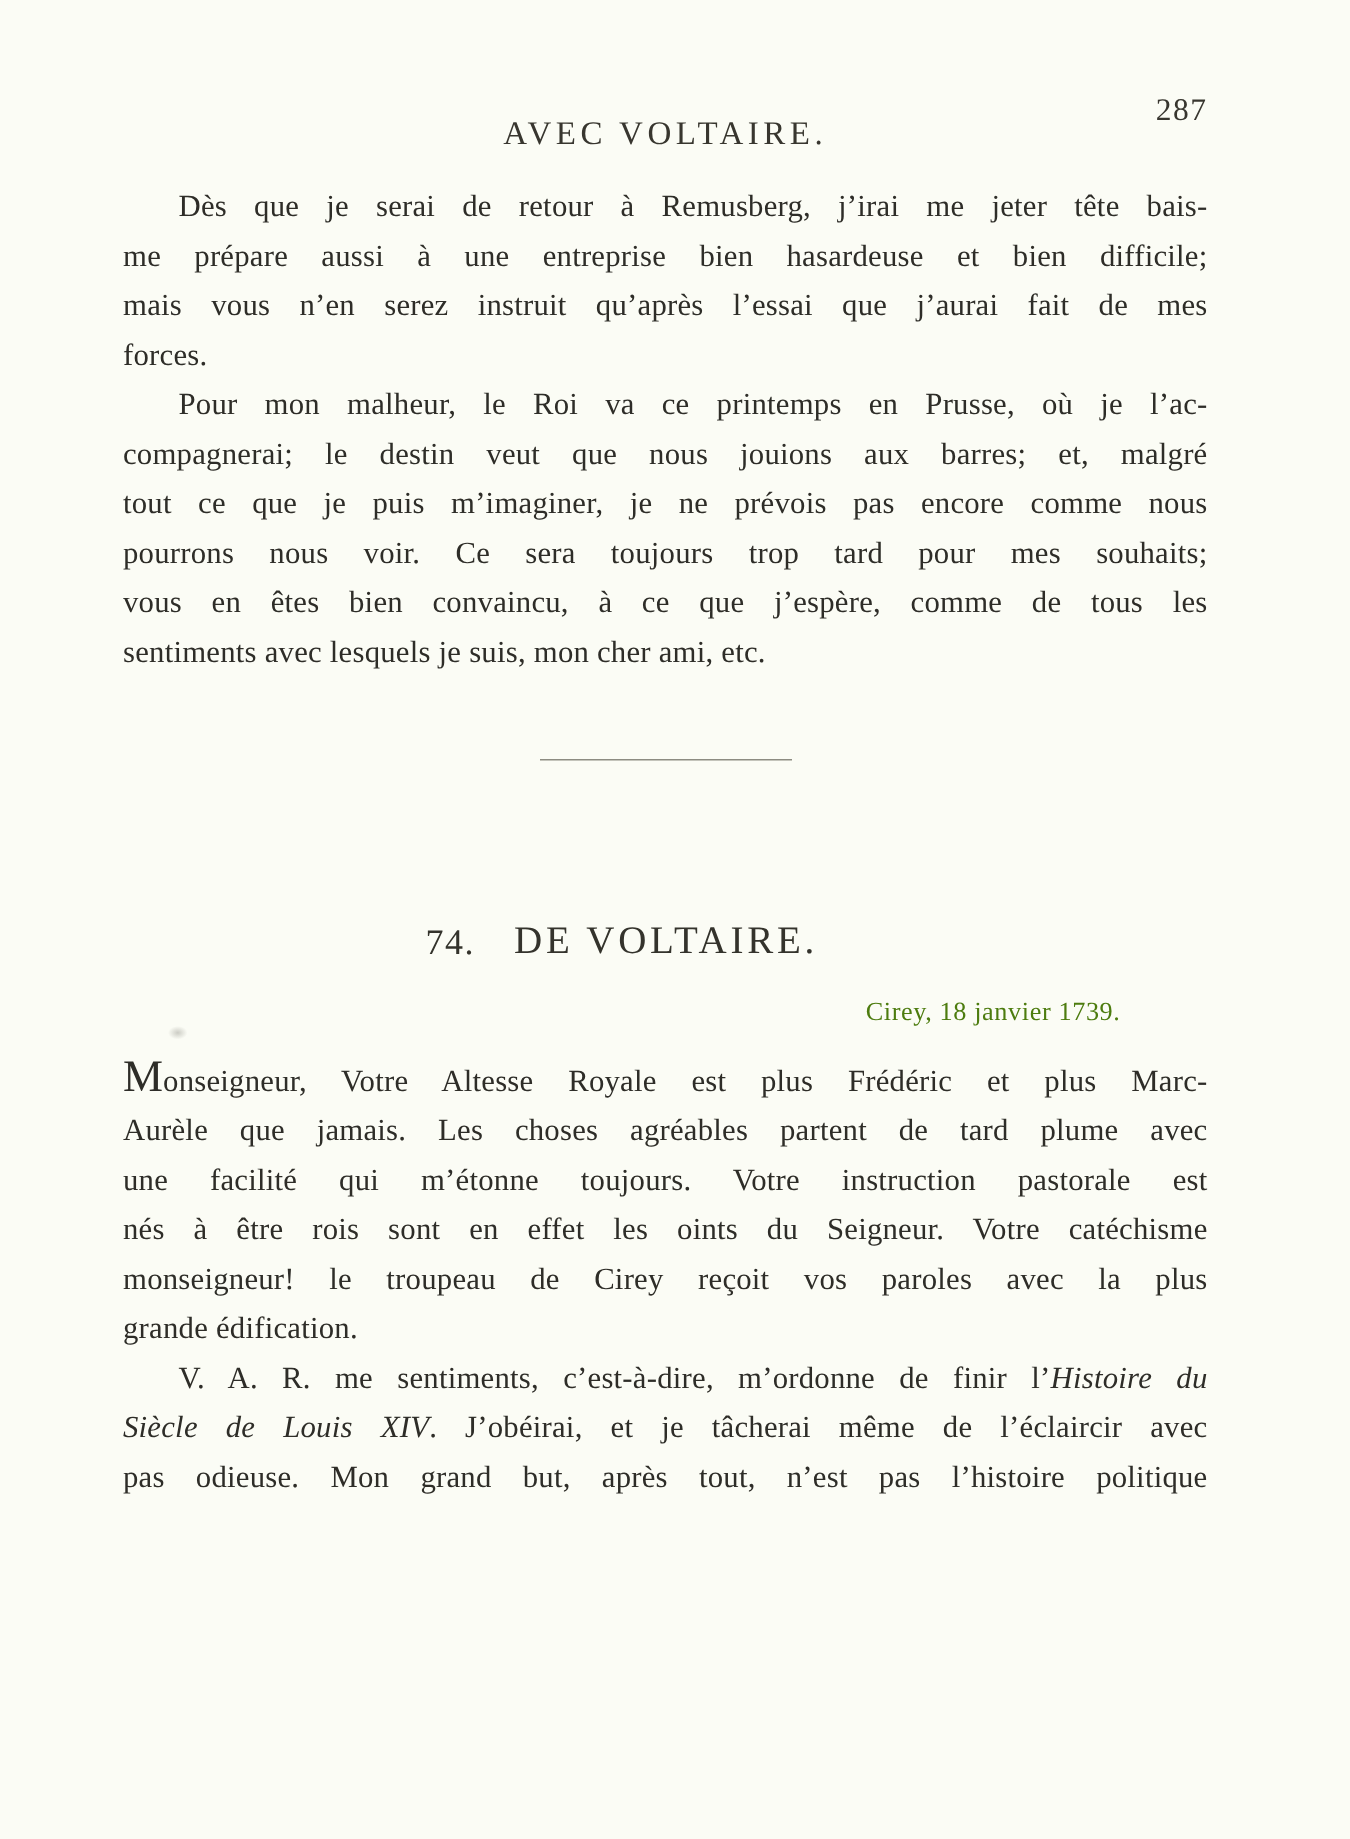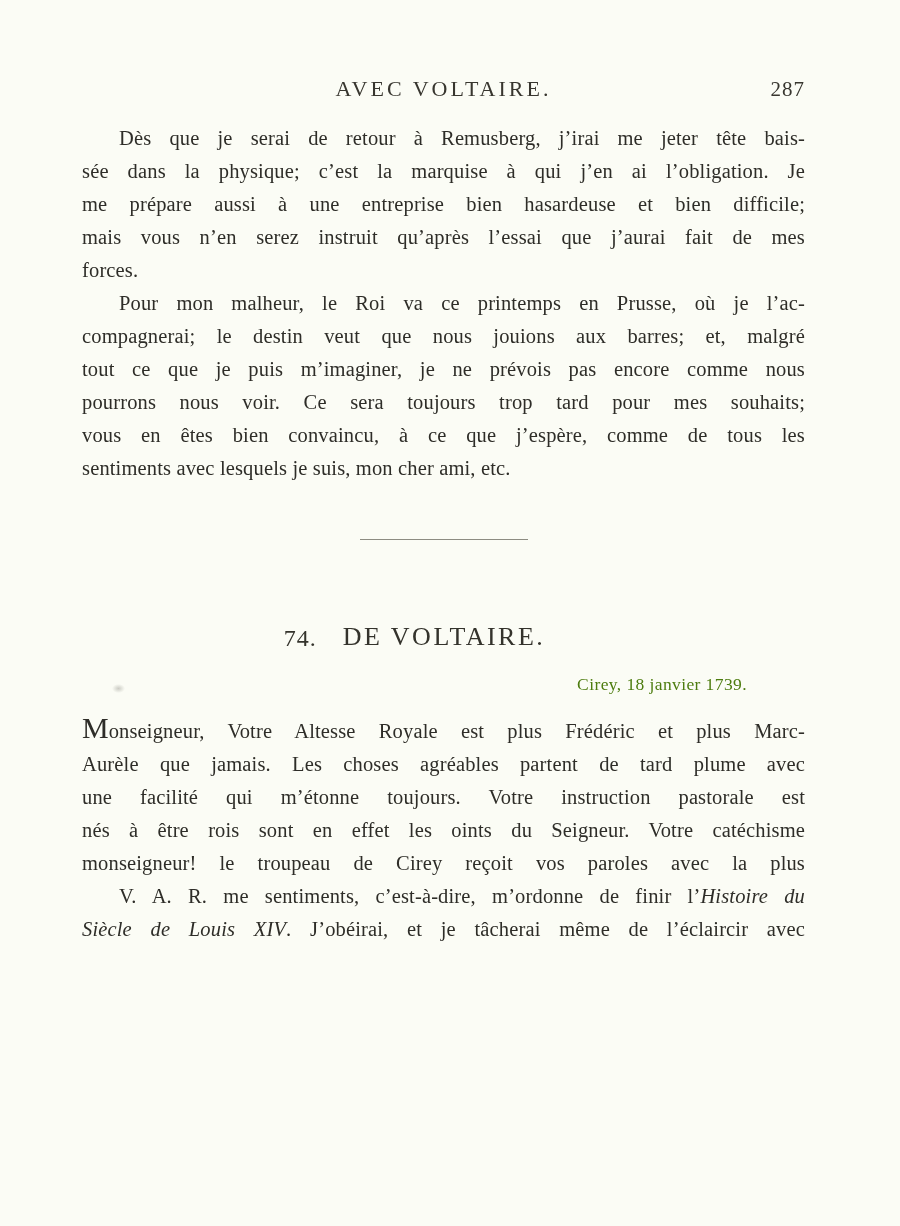--- a/index.html
+++ b/index.html
@@ -32,21 +32,21 @@
     transform: translateX(-50%);
     top: 76px;
     font-size: 22px;
     letter-spacing: 3px;
     white-space: nowrap;
     color: #38362f;
   }
   .page-number {
     position: absolute;
     right: 0;
-    top: 77px;
+    top: 61px;
     font-size: 21px;
     letter-spacing: 1px;
     color: #38362f;
   }
   
   .bodytext { margin-top: 16px; }
   .line {
     height: 33px;
     line-height: 33px;
     font-size: 20.5px;
@@ -62,21 +62,21 @@
   .para-monseigneur { margin-top: 20px; }
   
   .separator {
     width: 168px;
     height: 0;
     border-top: 1px solid #8d8c82;
     margin: 54px auto 0 auto;
   }
   
   .letter-heading {
-    margin-top: 80px;
+    margin-top: 103px;
     height: 34px;
     line-height: 34px;
     text-align: center;
     position: relative;
     left: -29px;
     font-size: 26px;
     letter-spacing: 2.5px;
     color: #34332c;
     white-space: nowrap;
   }
@@ -121,21 +121,20 @@
 
     <div class="header">
       <span class="running-title">AVEC VOLTAIRE.</span>
       <span class="page-number">287</span>
     </div>
 
     <div class="bodytext">
 
       <div class="para">
         <div class="line indent">Dès que je serai de retour à Remusberg, j’irai me jeter tête bais-</div>
-        <div class="line">sée dans la physique; c’est la marquise à qui j’en ai l’obligation. Je</div>
         <div class="line">me prépare aussi à une entreprise bien hasardeuse et bien difficile;</div>
         <div class="line">mais vous n’en serez instruit qu’après l’essai que j’aurai fait de mes</div>
         <div class="line last">forces.</div>
       </div>
 
       <div class="para">
         <div class="line indent">Pour mon malheur, le Roi va ce printemps en Prusse, où je l’ac-</div>
         <div class="line">compagnerai; le destin veut que nous jouions aux barres; et, malgré</div>
         <div class="line">tout ce que je puis m’imaginer, je ne prévois pas encore comme nous</div>
         <div class="line">pourrons nous voir. Ce sera toujours trop tard pour mes souhaits;</div>
@@ -148,24 +147,26 @@
       <div class="letter-heading"><span class="letter-number">74.</span><span class="letter-title">DE VOLTAIRE.</span></div>
 
       <div class="dateline">Cirey, 18 janvier 1739.</div>
 
       <div class="para para-monseigneur">
         <div class="line"><span class="initial">M</span><span>onseigneur, Votre Altesse Royale est plus Frédéric et plus Marc-</span></div>
         <div class="line">Aurèle que jamais. Les choses agréables partent de tard plume avec</div>
         <div class="line">une facilité qui m’étonne toujours. Votre instruction pastorale est</div>
         <div class="line">nés à être rois sont en effet les oints du Seigneur. Votre catéchisme</div>
         <div class="line">monseigneur! le troupeau de Cirey reçoit vos paroles avec la plus</div>
+        <div class="line last">grande édification.</div>
       </div>
 
       <div class="para">
         <div class="line indent"><span>V. A. R. me sentiments, c’est-à-dire, m’ordonne de finir l’</span><span class="italic">Histoire du</span></div>
         <div class="line"><span class="italic">Siècle de Louis XIV</span><span>. J’obéirai, et je tâcherai même de l’éclaircir avec</span></div>
+        <div class="line">pas odieuse. Mon grand but, après tout, n’est pas l’histoire politique</div>
       </div>
 
     </div>
   </div>
 
   <div class="smudge"></div>
 </div>
 
 </body></html>

